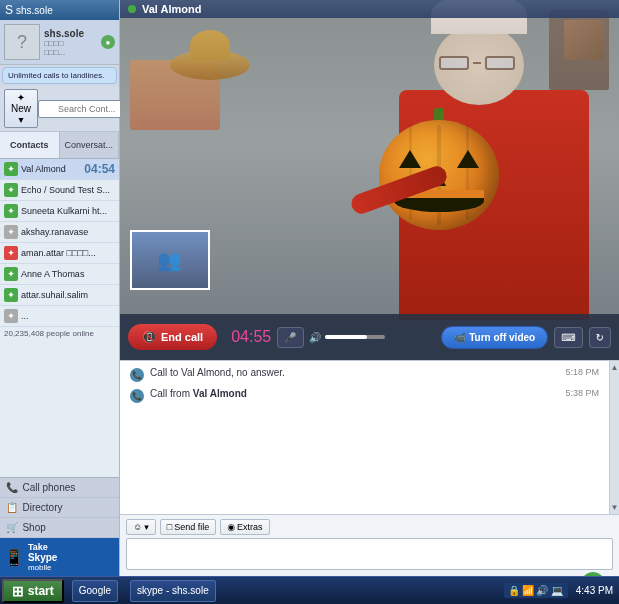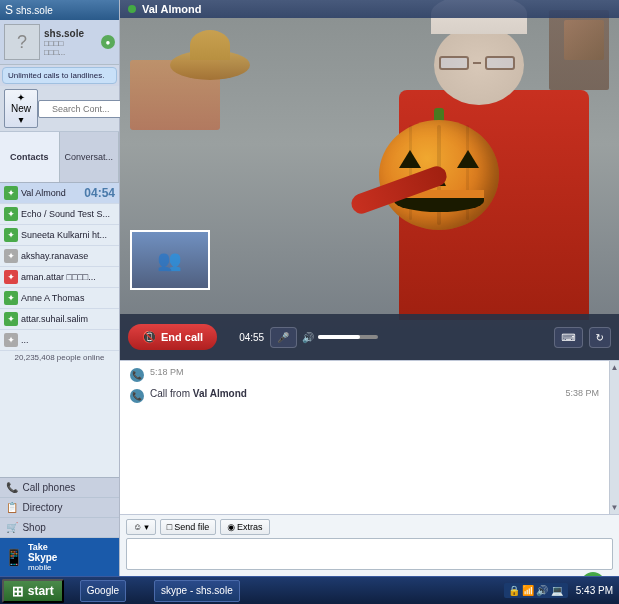--- a/index.html
+++ b/index.html
@@ -45,21 +45,21 @@
     }
     .taskbar-btn {
       background: linear-gradient(to bottom, #2a4a8a, #1a3a6a);
       color: white;
       font-size: 10px;
       padding: 2px 6px;
       height: 22px;
       display: flex;
       align-items: center;
       border-radius: 2px;
-      margin: 0 14px;
+      margin: 0 6px;
       cursor: pointer;
       border: 1px solid #4a6aaa;
     }
     .taskbar-right {
       margin-left: auto;
       display: flex;
       align-items: center;
       padding-right: 6px;
       color: white;
       font-size: 10px;
@@ -161,33 +161,33 @@
       display: flex;
       align-items: center;
       gap: 2px;
     }
     .search-box {
       flex: 1;
       height: 18px;
       border: 1px solid #8090a8;
       border-radius: 2px;
       background: white;
-      padding: 0 13px;
+      padding: 0 19px;
       font-size: 9px;
       color: #888;
     }
     .tabs-row {
       display: flex;
       background: #c8d0e0;
       border-bottom: 1px solid #a8b4c4;
     }
     .tab {
       flex: 1;
       text-align: center;
-      padding: 20px 2px;
+      padding: 8px 2px;
       font-size: 9px;
       cursor: pointer;
       color: #334;
       border-right: 1px solid #b0bcc8;
     }
     .tab.active {
       background: #e8eef8;
       font-weight: bold;
     }
     .contact-list {
@@ -229,21 +229,20 @@
     }
     .contact-time {
       font-size: 12px;
       color: #4a7aaa;
       font-weight: bold;
     }
     .people-count {
       font-size: 8px;
       color: #556;
       padding: 2px 4px;
-      text-align: center;
     }
     .sidebar-bottom {
       background: #c8d0e0;
       border-top: 1px solid #a8b4c4;
     }
     .sidebar-bottom-item {
       display: flex;
       align-items: center;
       padding: 4px 6px;
       gap: 4px;
@@ -417,23 +416,23 @@
       border-radius: 14px;
       padding: 6px 14px;
       font-size: 11px;
       font-weight: bold;
       cursor: pointer;
       display: flex;
       align-items: center;
       gap: 4px;
     }
     .call-timer {
-      color: #ffffff;
-      font-size: 10px;
-      margin-left: 16px;
+      color: #ec4899;
+      font-size: 16px;
+      margin-left: 8px;
     }
     .control-btn {
       background: rgba(60,70,100,0.8);
       border: 1px solid rgba(255,255,255,0.2);
       border-radius: 4px;
       color: white;
       padding: 4px 6px;
       font-size: 10px;
       cursor: pointer;
       display: flex;
@@ -764,37 +763,42 @@
 
         <div style="display:flex;align-items:center;gap:3px;">
           <span style="color:white;font-size:10px;">🔊</span>
           <div class="volume-slider">
             <div class="volume-fill"></div>
           </div>
         </div>
 
         <div class="control-spacer"></div>
 
+        <button class="video-off-btn">
+          <span>📹 </span>
+          <span>Turn off video</span>
+        </button>
 
         <button class="control-btn">
           <span>⌨</span>
         </button>
         <button class="control-btn">
           <span>↻</span>
         </button>
       </div>
     </div>
 
     <div class="chat-area">
 
       <div style="display:flex;flex:1;overflow:hidden;">
         <div class="chat-messages">
 
           <div class="chat-msg">
             <div class="msg-icon">📞</div>
+            <span class="msg-text">Call to Val Almond, no answer.</span>
             <span class="msg-time">5:18 PM</span>
           </div>
 
           <div class="chat-msg">
             <div class="msg-icon">📞</div>
             <span class="msg-text">
               <span>Call from </span>
               <span class="msg-bold">Val Almond</span>
             </span>
             <span class="msg-time">5:38 PM</span>
@@ -851,15 +855,15 @@
   <div class="taskbar-btn">
     <span>skype - shs.sole</span>
   </div>
   <div class="taskbar-right">
     <div class="sys-tray">
       <span>🔒</span>
       <span>📶</span>
       <span>🔊</span>
       <span>💻</span>
     </div>
-    <span style="margin-left:4px;">5:43 PM</span>
+    <span style="margin-left:4px;">4:43 PM</span>
   </div>
 </div>
 
 </body></html>

